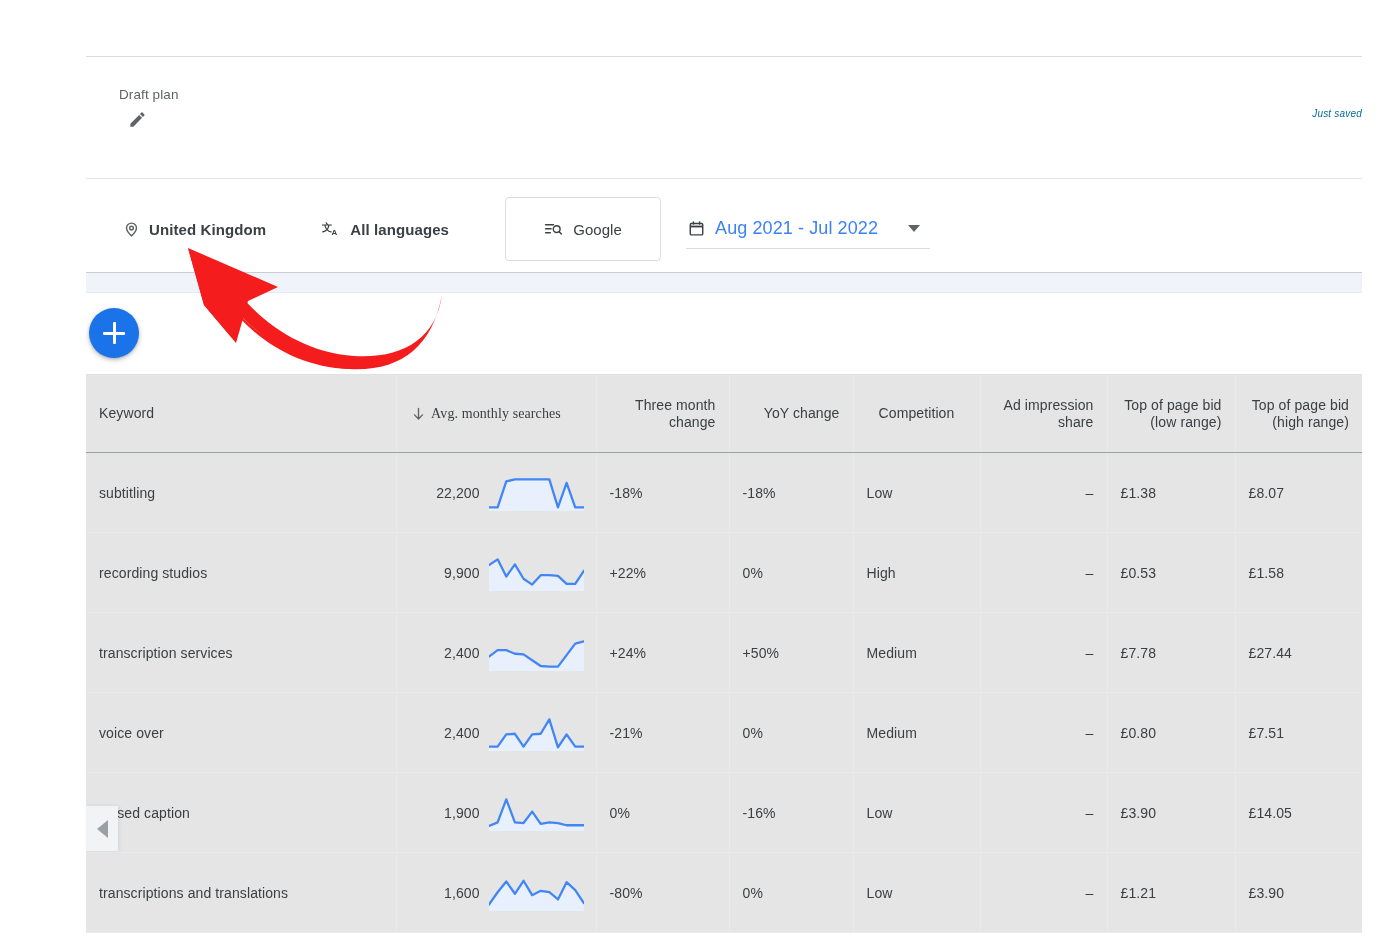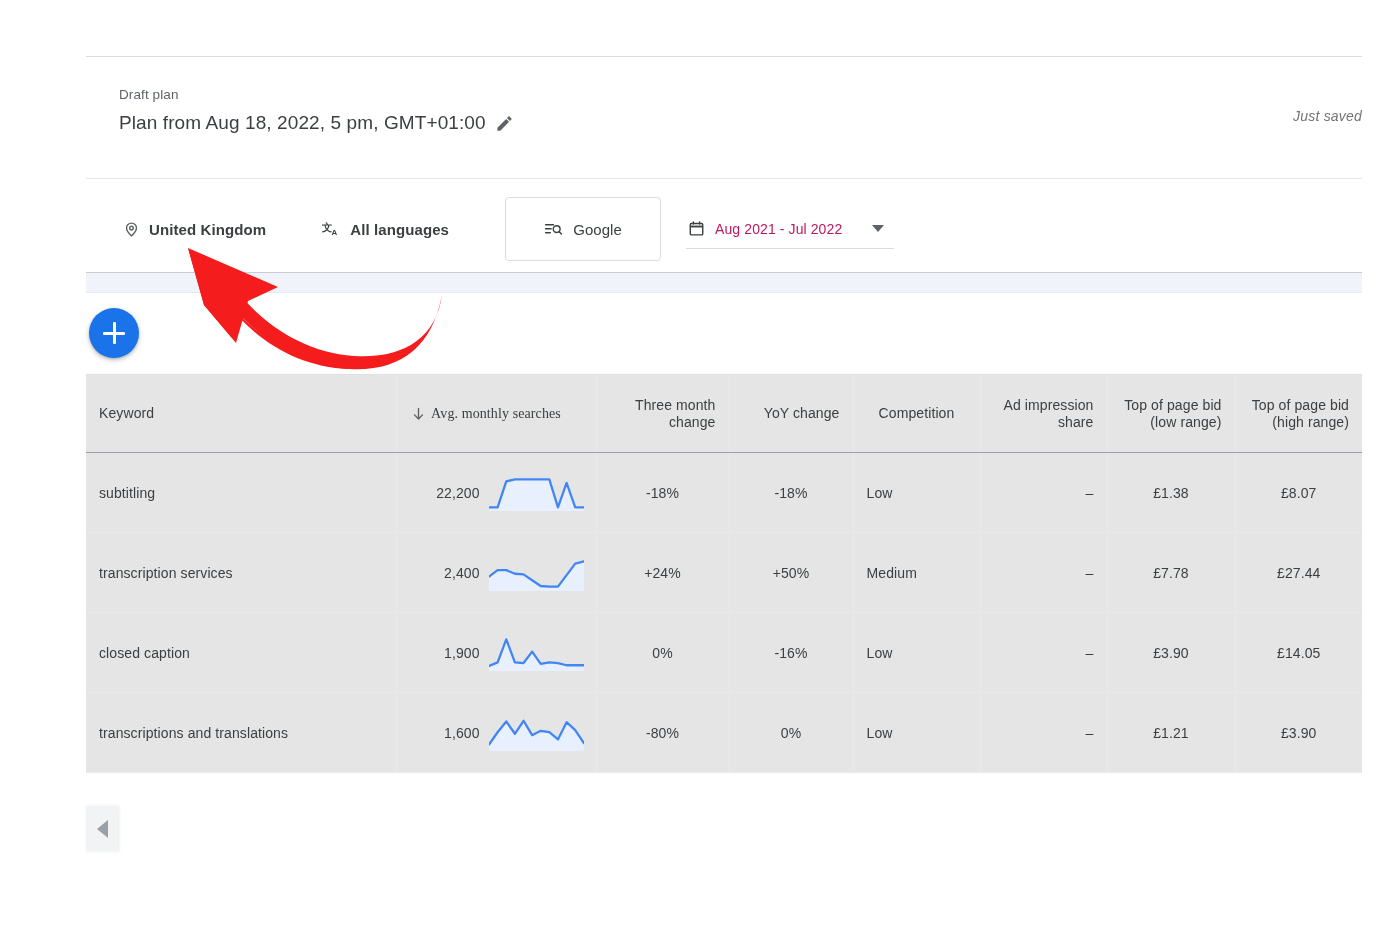--- a/index.html
+++ b/index.html
@@ -58,23 +58,23 @@
   }
   .pencil-icon {
     margin-left: 9px;
     display: inline-flex;
     align-items: center;
     cursor: pointer;
   }
   .just-saved {
     position: absolute;
     right: 0; top: 22px;
-    font-size: 14px;
+    font-size: 10px;
     font-style: italic;
-    color: #737373;
+    color: #0369a1;
     letter-spacing: .2px;
   }
 
   
   .rule-2 {
     position: absolute;
     left: 55px; top: 178px;
     width: 1276px;
     height: 1px;
     background: #e4e6e9;
@@ -119,22 +119,22 @@
 
   .daterange {
     display: flex;
     align-items: center;
     margin-left: 25px;
     height: 40px;
     padding: 0 4px 0 2px;
     border-bottom: 1px solid #dadce0;
     box-sizing: border-box;
     cursor: pointer;
-    font-size: 14px;
-    color: #be185d;
+    font-size: 18px;
+    color: #3b82f6;
     letter-spacing: .1px;
   }
   .daterange .ic { margin-right: 10px; display: inline-flex; align-items: center; }
   .daterange .dr-text { margin-right: 30px; }
   .caret {
     width: 0; height: 0;
     border-left: 6px solid transparent;
     border-right: 6px solid transparent;
     border-top: 7px solid #5f6368;
     margin-right: 6px;
@@ -247,21 +247,21 @@
   .vol-num {
     width: 84px;
     text-align: right;
     padding-right: 9px;
     box-sizing: border-box;
     font-size: 14px;
   }
   .spark {
     display: block;
   }
-  .c-num { text-align: center; }
+  .c-num { text-align: left; }
   .c-text { text-align: left; }
   .c-dash { text-align: right; color: #5f6368; }
 
   
   col.w-keyword { width: 310px; }
   col.w-vol     { width: 200px; }
   col.w-3m      { width: 133px; }
   col.w-yoy     { width: 124px; }
   col.w-comp    { width: 127px; }
   col.w-ais     { width: 127px; }
@@ -300,21 +300,20 @@
 </head>
 <body>
 
 <div class="page">
 
   <div class="top-rule"></div>
 
   <div class="plan-header">
     <div class="draft-label">Draft plan</div>
     <div class="plan-title-row">
-      <span class="plan-title">Plan from Aug 18, 2022, 5 pm, GMT+01:00</span>
       <span class="pencil-icon">
         <svg width="19" height="19" viewBox="0 0 24 24" fill="#5f6368" aria-hidden="true">
           <path d="M3 17.25V21h3.75L17.81 9.94l-3.75-3.75L3 17.25zM20.71 7.04a.996.996 0 0 0 0-1.41l-2.34-2.34a.996.996 0 0 0-1.41 0l-1.83 1.83 3.75 3.75 1.83-1.83z"></path>
         </svg>
       </span>
     </div>
     <div class="just-saved">Just saved</div>
   </div>
 
   <div class="rule-2"></div>
@@ -418,36 +417,72 @@
               </div>
             </td>
             <td class="c-num">-18%</td>
             <td class="c-num">-18%</td>
             <td class="c-text">Low</td>
             <td class="c-dash">–</td>
             <td class="c-num">£1.38</td>
             <td class="c-num">£8.07</td>
           </tr>
           <tr>
+            <td class="c-keyword">recording studios</td>
+            <td class="c-vol">
+              <div class="vol-inner">
+                <div class="vol-num">9,900</div>
+                <svg class="spark" width="100" height="38" viewBox="0 0 100 38">
+                  <polygon points="0.0,10.6 9.1,4.6 18.2,22.8 27.3,9.9 36.4,25.1 45.5,31.2 54.5,21.3 63.6,21.3 72.7,22.0 81.8,30.4 90.9,30.4 100.0,16.7 100,38 0,38" fill="#e8f0fe"></polygon>
+                  <polyline points="0.0,10.6 9.1,4.6 18.2,22.8 27.3,9.9 36.4,25.1 45.5,31.2 54.5,21.3 63.6,21.3 72.7,22.0 81.8,30.4 90.9,30.4 100.0,16.7" fill="none" stroke="#4285f4" stroke-width="2.4" stroke-linejoin="round" stroke-linecap="round"></polyline>
+                </svg>
+              </div>
+            </td>
+            <td class="c-num">+22%</td>
+            <td class="c-num">0%</td>
+            <td class="c-text">High</td>
+            <td class="c-dash">–</td>
+            <td class="c-num">£0.53</td>
+            <td class="c-num">£1.58</td>
+          </tr>
+          <tr>
             <td class="c-keyword">transcription services</td>
             <td class="c-vol">
               <div class="vol-inner">
                 <div class="vol-num">2,400</div>
                 <svg class="spark" width="100" height="38" viewBox="0 0 100 38">
                   <polygon points="0.0,22.8 9.1,16.0 18.2,16.0 27.3,19.8 36.4,20.5 45.5,26.6 54.5,32.7 63.6,33.4 72.7,33.4 81.8,21.3 90.9,9.1 100.0,6.8 100,38 0,38" fill="#e8f0fe"></polygon>
                   <polyline points="0.0,22.8 9.1,16.0 18.2,16.0 27.3,19.8 36.4,20.5 45.5,26.6 54.5,32.7 63.6,33.4 72.7,33.4 81.8,21.3 90.9,9.1 100.0,6.8" fill="none" stroke="#4285f4" stroke-width="2.4" stroke-linejoin="round" stroke-linecap="round"></polyline>
                 </svg>
               </div>
             </td>
             <td class="c-num">+24%</td>
             <td class="c-num">+50%</td>
             <td class="c-text">Medium</td>
             <td class="c-dash">–</td>
             <td class="c-num">£7.78</td>
             <td class="c-num">£27.44</td>
+          </tr>
+          <tr>
+            <td class="c-keyword">voice over</td>
+            <td class="c-vol">
+              <div class="vol-inner">
+                <div class="vol-num">2,400</div>
+                <svg class="spark" width="100" height="38" viewBox="0 0 100 38">
+                  <polygon points="0.0,33.4 9.1,33.4 18.2,20.5 27.3,19.8 36.4,33.4 45.5,20.5 54.5,19.8 63.6,4.6 72.7,34.2 81.8,20.5 90.9,33.4 100.0,33.4 100,38 0,38" fill="#e8f0fe"></polygon>
+                  <polyline points="0.0,33.4 9.1,33.4 18.2,20.5 27.3,19.8 36.4,33.4 45.5,20.5 54.5,19.8 63.6,4.6 72.7,34.2 81.8,20.5 90.9,33.4 100.0,33.4" fill="none" stroke="#4285f4" stroke-width="2.4" stroke-linejoin="round" stroke-linecap="round"></polyline>
+                </svg>
+              </div>
+            </td>
+            <td class="c-num">-21%</td>
+            <td class="c-num">0%</td>
+            <td class="c-text">Medium</td>
+            <td class="c-dash">–</td>
+            <td class="c-num">£0.80</td>
+            <td class="c-num">£7.51</td>
           </tr>
           <tr>
             <td class="c-keyword">closed caption</td>
             <td class="c-vol">
               <div class="vol-inner">
                 <div class="vol-num">1,900</div>
                 <svg class="spark" width="100" height="38" viewBox="0 0 100 38">
                   <polygon points="0.0,32.7 9.1,28.9 18.2,4.6 27.3,28.9 36.4,29.6 45.5,17.5 54.5,30.4 63.6,28.9 72.7,29.6 81.8,31.9 90.9,31.9 100.0,31.9 100,38 0,38" fill="#e8f0fe"></polygon>
                   <polyline points="0.0,32.7 9.1,28.9 18.2,4.6 27.3,28.9 36.4,29.6 45.5,17.5 54.5,30.4 63.6,28.9 72.7,29.6 81.8,31.9 90.9,31.9 100.0,31.9" fill="none" stroke="#4285f4" stroke-width="2.4" stroke-linejoin="round" stroke-linecap="round"></polyline>
                 </svg>

